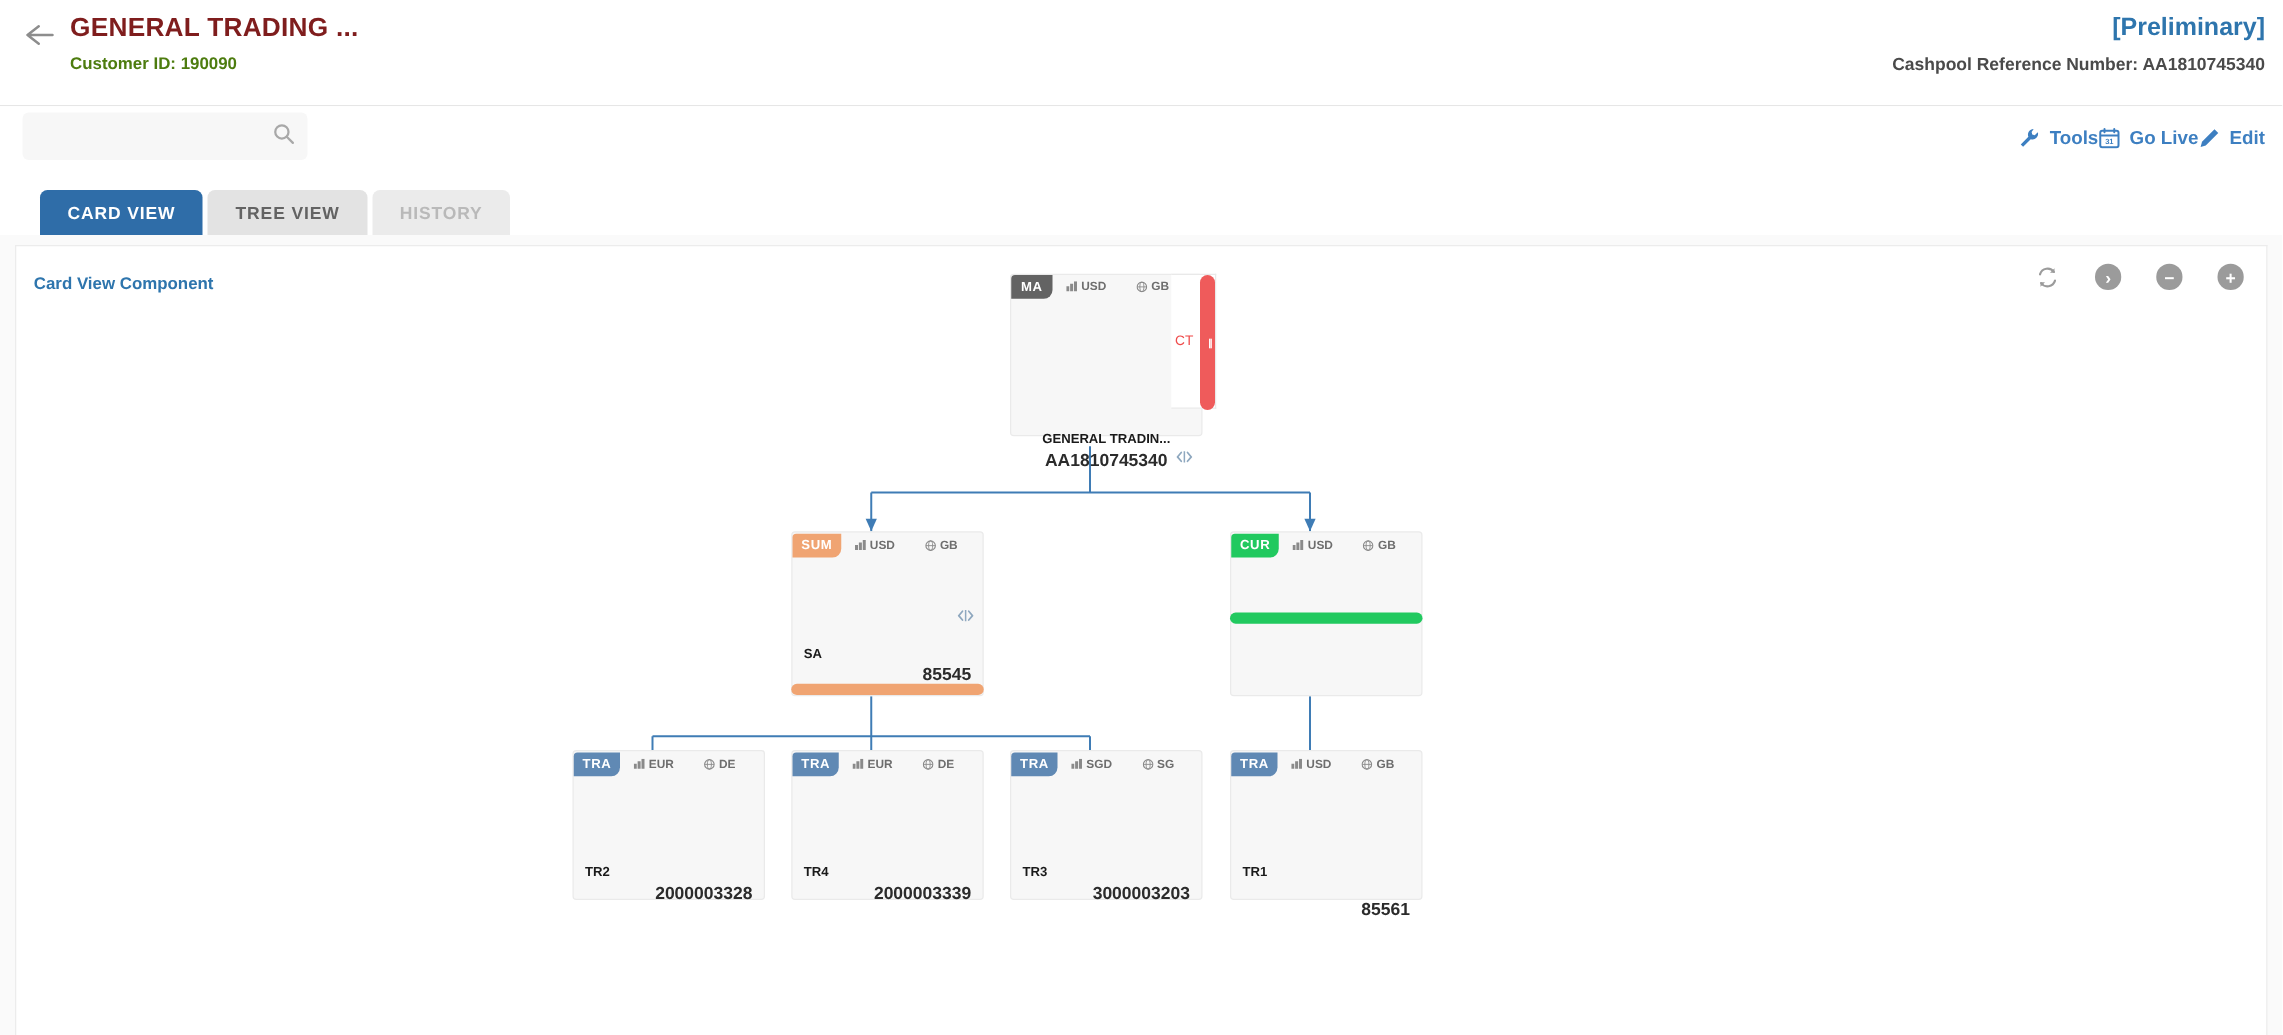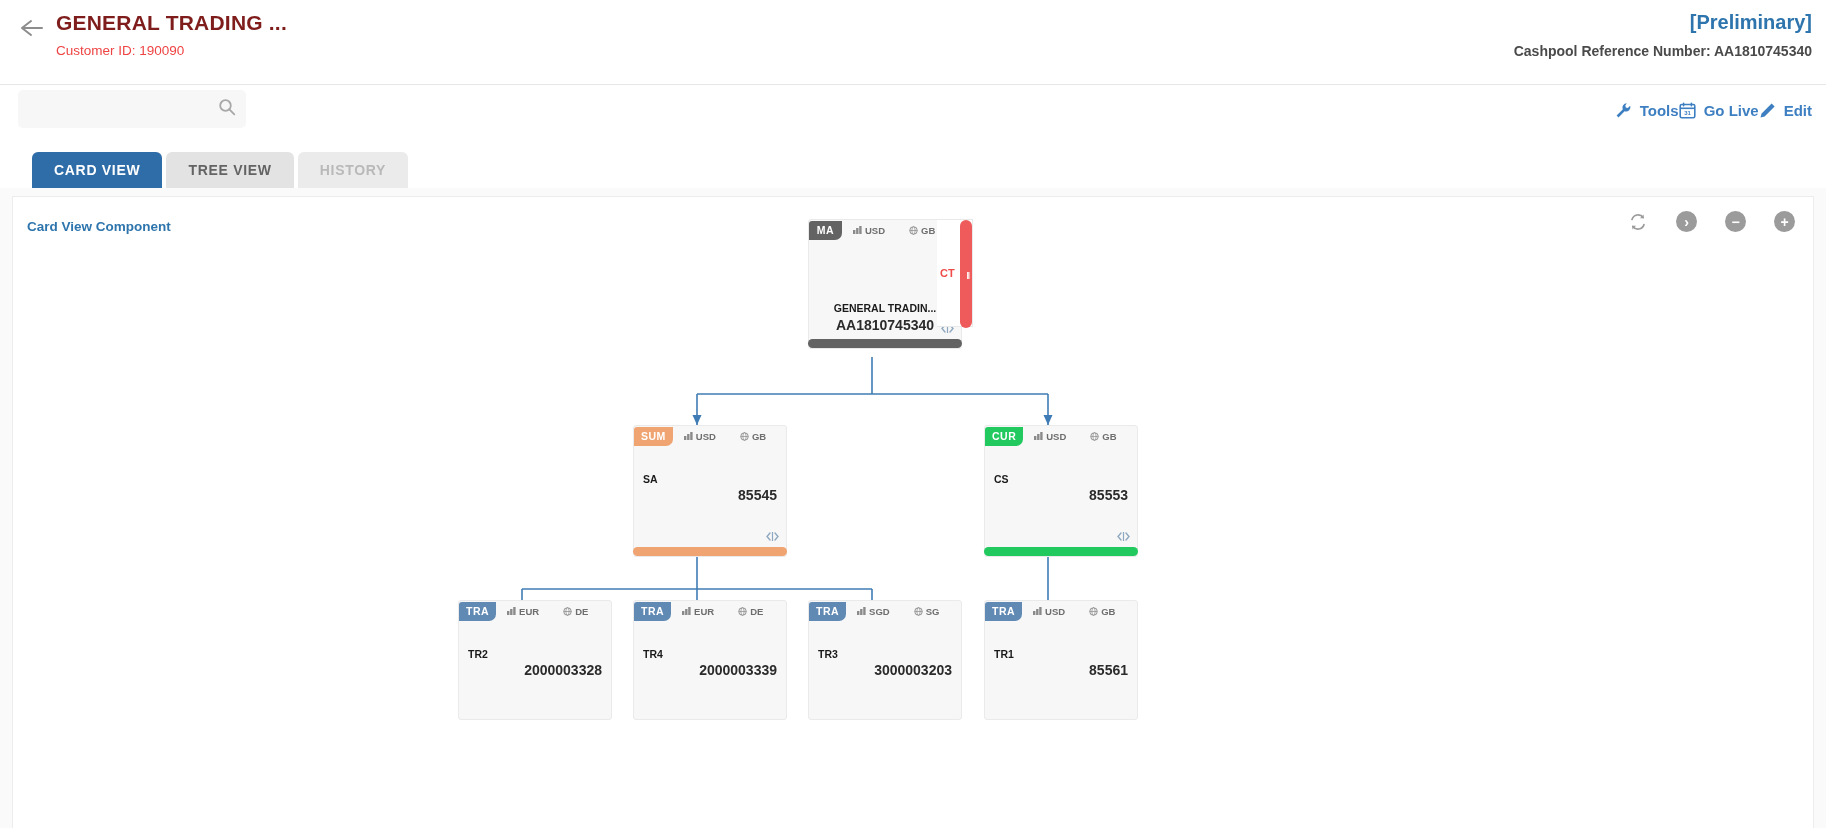--- a/index.html
+++ b/index.html
@@ -21,21 +21,21 @@
     position: absolute; left: 18px; top: 14px;
     width: 28px; height: 28px;
     cursor: pointer;
     display: flex; align-items: center; justify-content: center;
   }
   .title-block { position: absolute; left: 56px; top: 11px; }
   .page-title {
     font-size: 21px; font-weight: bold; color: #7f1d1d; letter-spacing: .2px;
   }
   .customer-id {
-    font-size: 13.5px; font-weight: normal; color: #ef4444; margin-top: 8px;
+    font-size: 13.5px; font-weight: bold; color: #4d7c0f; margin-top: 8px;
   }
   .header-right {
     position: absolute; right: 14px; top: 11px; text-align: right;
   }
   .prelim-status {
     font-size: 20px; font-weight: bold; color: #2e75ad;
   }
   .cashpool-ref {
     font-size: 14px; font-weight: bold; color: #4a4a4a; margin-top: 9px;
   }
@@ -133,21 +133,21 @@
     width: 100%; height: 100%;
   }
   .edges { position: absolute; left: 0; top: 0; }
 
   .node {
     position: absolute;
     width: 154px;
     background: #f7f7f7;
     border: 1px solid #eaeaea;
     border-radius: 3px;
-    display: flex; flex-direction: column;
+    display: flex; flex-direction: column; gap: 44px;
   }
   .node-head {
     height: 20px;
     display: flex; align-items: center;
     padding-right: 6px;
     gap: 2px;
   }
   .node-badge {
     height: 19px;
     min-width: 33px;
@@ -202,21 +202,21 @@
   .ct-tab {
     position: absolute;
     width: 36px; height: 108px;
     border: 1px solid #e9e9e9;
     border-left: none;
     background: #ffffff;
     display: flex; align-items: center; justify-content: flex-start;
     padding-left: 3px;
   }
   .ct-tab-label {
-    color: #ef4b4b; font-size: 11px; font-weight: bold;
+    color: #ef4b4b; font-size: 11px; font-weight: normal;
   }
   .ct-bar {
     position: absolute; right: 0; top: 0;
     width: 12px; height: 108px;
     background: #ef5b5b;
     border-radius: 6px;
   }
   .ct-grip {
     position: absolute; right: 3px; top: 50px;
     color: #ffffff; font-size: 8px; font-weight: bold; letter-spacing: -1px;
@@ -421,31 +421,20 @@
           </span>
           <span class="meta-item" style="margin-left:22px;">
             <svg width="9" height="9" viewBox="0 0 10 10">
               <circle cx="5" cy="5" r="4.2" stroke="#8a8a8a" stroke-width="1" fill="none"></circle>
               <ellipse cx="5" cy="5" rx="1.8" ry="4.2" stroke="#8a8a8a" stroke-width="0.8" fill="none"></ellipse>
               <path d="M0.9 5 H9.1" stroke="#8a8a8a" stroke-width="0.8"></path>
             </svg>
             <span>GB</span>
           </span>
         </div>
-        <div class="node-body">
-          <div class="node-label" style="top:27px;">CS</div>
-          <div class="node-value" style="top:41px;">85553</div>
-          <span class="expand-handle">
-            <svg width="13" height="11" viewBox="0 0 13 11">
-              <path d="M4 2 L1 5.5 L4 9" stroke="#8fa8bf" stroke-width="1.4" fill="none" stroke-linecap="round"></path>
-              <path d="M9 2 L12 5.5 L9 9" stroke="#8fa8bf" stroke-width="1.4" fill="none" stroke-linecap="round"></path>
-              <path d="M6.5 1 V10" stroke="#8fa8bf" stroke-width="1.2"></path>
-            </svg>
-          </span>
-        </div>
         <div class="node-foot foot-cur"></div>
       </div>
 
       <div class="node" style="left:445px; top:403px; height:120px;">
         <div class="node-head">
           <span class="node-badge badge-tra">TRA</span>
           <span class="meta-item">
             <svg width="9" height="9" viewBox="0 0 9 9">
               <rect x="0" y="4" width="2.4" height="4" fill="#8a8a8a"></rect>
               <rect x="3.1" y="2" width="2.4" height="6" fill="#8a8a8a"></rect>
@@ -535,19 +524,19 @@
             <svg width="9" height="9" viewBox="0 0 10 10">
               <circle cx="5" cy="5" r="4.2" stroke="#8a8a8a" stroke-width="1" fill="none"></circle>
               <ellipse cx="5" cy="5" rx="1.8" ry="4.2" stroke="#8a8a8a" stroke-width="0.8" fill="none"></ellipse>
               <path d="M0.9 5 H9.1" stroke="#8a8a8a" stroke-width="0.8"></path>
             </svg>
             <span>GB</span>
           </span>
         </div>
         <div class="node-body">
           <div class="node-label" style="top:27px;">TR1</div>
-          <div class="node-value" style="top:41px;">85561</div>
+          <div class="node-value" style="top:54px;">85561</div>
         </div>
       </div>
 
     </div>
   </div>
 </div>
 
 </body></html>

